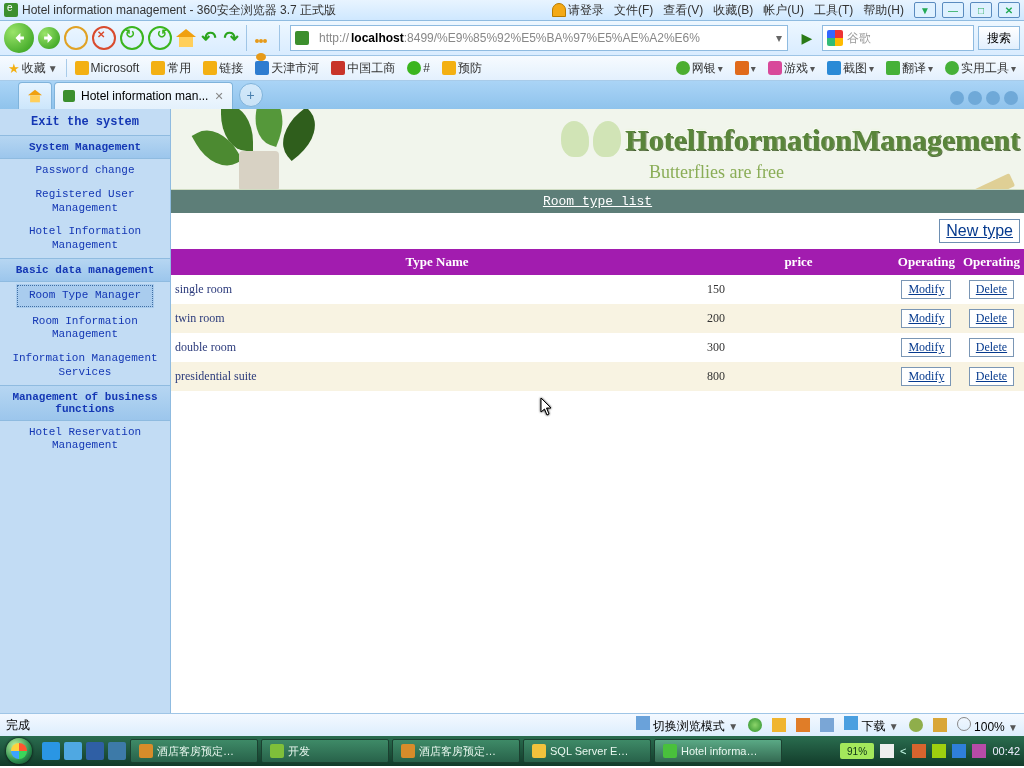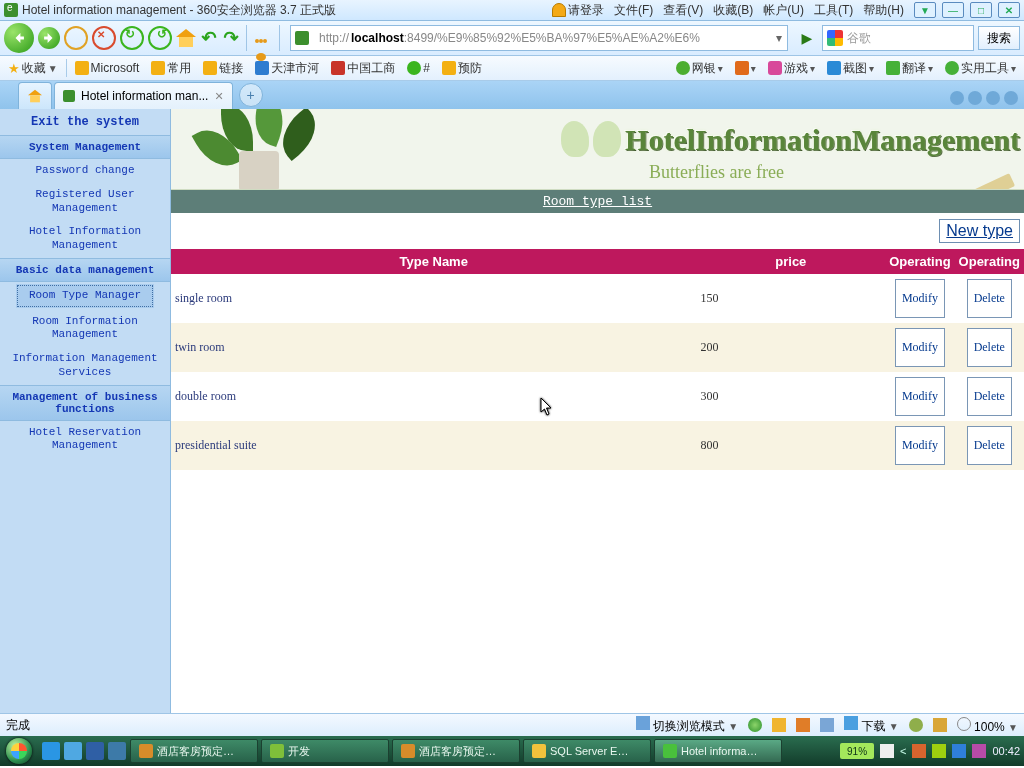--- a/index.html
+++ b/index.html
@@ -98,26 +98,26 @@
   .banner .free{ position:absolute; left:478px; bottom:6px; font-family:"Brush Script MT",cursive; color:#8aad57; font-size:18px;}
   .banner .logo{ position:absolute; right:4px; top:14px; font-family:Georgia, serif; font-weight:bold; font-size:30px; color:#59853a;
     text-shadow:0 0 3px #dff0c6, 1px 1px 0 #2c451a, -1px -1px 0 #fff; white-space:nowrap;}
   .pencil{ position:absolute; right:10px; bottom:-6px; width:40px; height:14px; background:#dfcf95; transform:rotate(-25deg); border-radius:2px;}
 
   .listhead{ background:#5d7e78; color:#fff; text-align:center; font-family:"Courier New", monospace; font-size:13px; padding:4px 0; text-decoration:underline;}
   .newtype-row{ display:flex; justify-content:flex-end; padding:6px 4px;}
   .newtype-btn{ border:1px solid #6e8fb2; background:#fff; color:#063a8e; text-decoration:underline; font-size:16px; padding:2px 6px; cursor:pointer;}
 
   table.data{ width:100%; border-collapse:collapse; font-size:12px; }
-  table.data th{ background:#be185d; color:#fff; font-weight:bold; padding:5px 4px; font-family:Liberation Sans, sans-serif; font-size:13px;}
+  table.data th{ background:#a21caf; color:#fff; font-weight:bold; padding:5px 4px; font-family:Liberation Serif, serif; font-size:13px;}
   table.data td{ padding:5px 4px; color:#2b3a7b; font-family:"Times New Roman", serif;}
   table.data tr.row0 td{ background:#fff;}
   table.data tr.row1 td{ background:#f8f3e2;}
   table.data td.c-price{ color:#333; }
-  .cellbtn{ display:inline-block; border:1px solid #7a96b5; background:#fff; color:#063a8e; padding:11px 6px; cursor:pointer; font-size:12px;}
+  .cellbtn{ display:inline-block; border:1px solid #7a96b5; background:#fff; color:#063a8e; text-decoration:underline; padding:1px 6px; cursor:pointer; font-size:12px;}
   th.op, td.op{ width:54px; text-align:center;}
   td.name{ width:546px; }
   td.price{ width:190px; }
 
   
   .cursor{ position:absolute; top:288px; left:540px; width:14px; height:20px; pointer-events:none; z-index:5000;}
   .cursor svg{ width:14px; height:20px; filter:drop-shadow(0 0 1px #000);}
 
   
   .status1 { height:22px; background:linear-gradient(#f4f9ff,#dceefd); border-top:1px solid #9fc5e6; font-size:12px; display:flex; align-items:center; padding:0 6px; }

